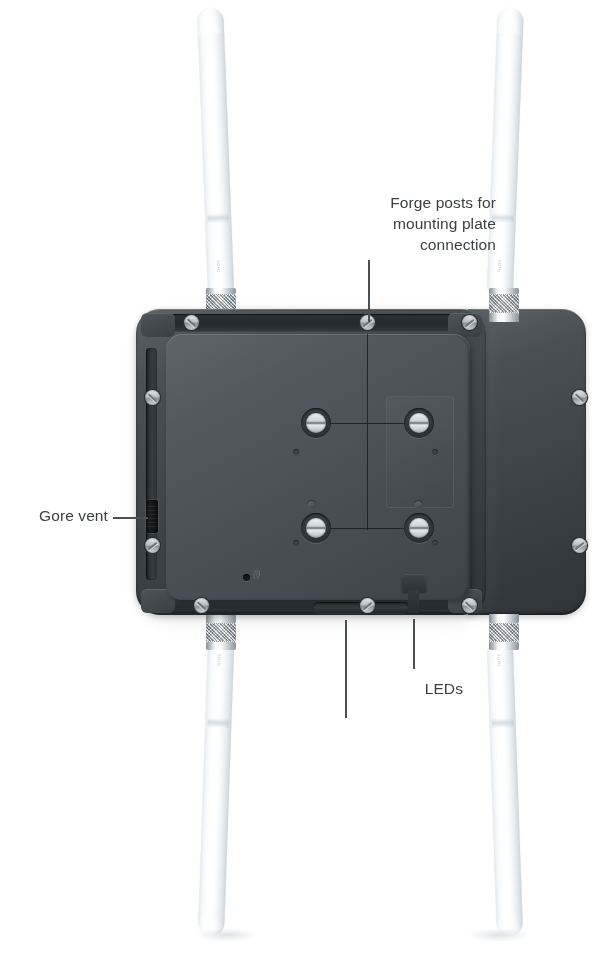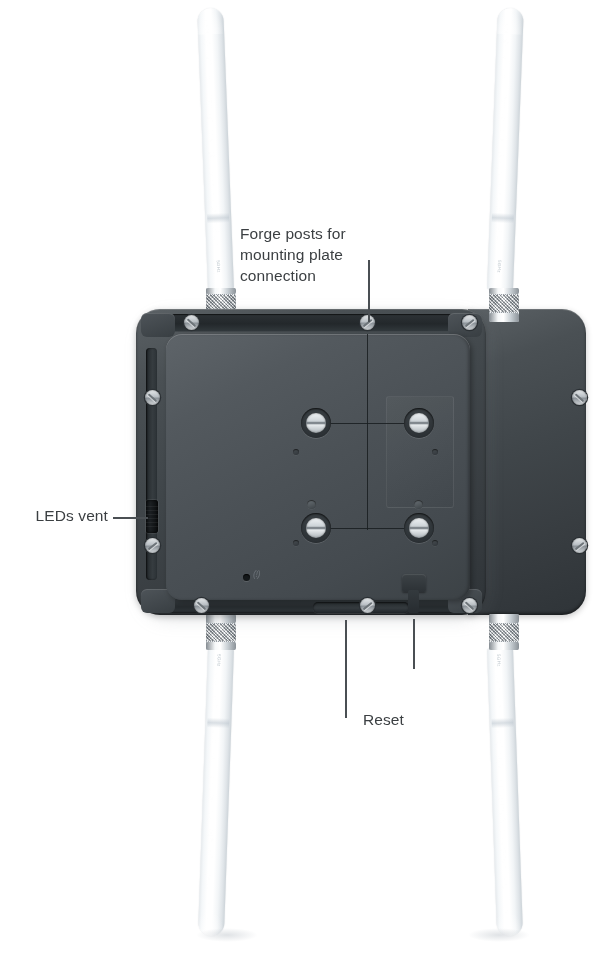--- a/index.html
+++ b/index.html
@@ -15,21 +15,21 @@
   
   .callout{
     position:absolute;
     color:#3b3f42;
     font-size:15.5px;
     line-height:21px;
     letter-spacing:.1px;
     white-space:pre-line;
     -webkit-font-smoothing:antialiased;
   }
-  .callout.center{text-align:left;margin-top:31px;}
+  .callout.center{text-align:right;}
   .callout.right{text-align:right;}
 
   
   .leader{position:absolute;background:#4a4f53;}
   .leader.v{width:1.6px;}
   .leader.h{height:1.6px;}
 
   
   .ant{
     position:absolute;
@@ -387,18 +387,18 @@
 
   <div class="leader v" style="left:368px;top:260px;height:62px;"></div>
   <div class="leader h" style="left:113px;top:517px;width:35px;"></div>
   <div class="leader v" style="left:413px;top:619px;height:50px;"></div>
   <div class="leader v" style="left:345px;top:620px;height:98px;"></div>
 
   <div class="callout center" style="left:240px;top:192px;width:256px;">Forge posts for
 mounting plate
 connection</div>
 
-  <div class="callout right" style="left:8px;top:505px;width:100px;">LEDs vent</div>
-
-  <div class="callout center" style="left:363px;top:678px;width:100px;">Reset</div>
+  <div class="callout right" style="left:8px;top:505px;width:100px;">Gore vent</div>
+
+  <div class="callout center" style="left:363px;top:678px;width:100px;">LEDs</div>
 
 
 </div>
 
 </body></html>

